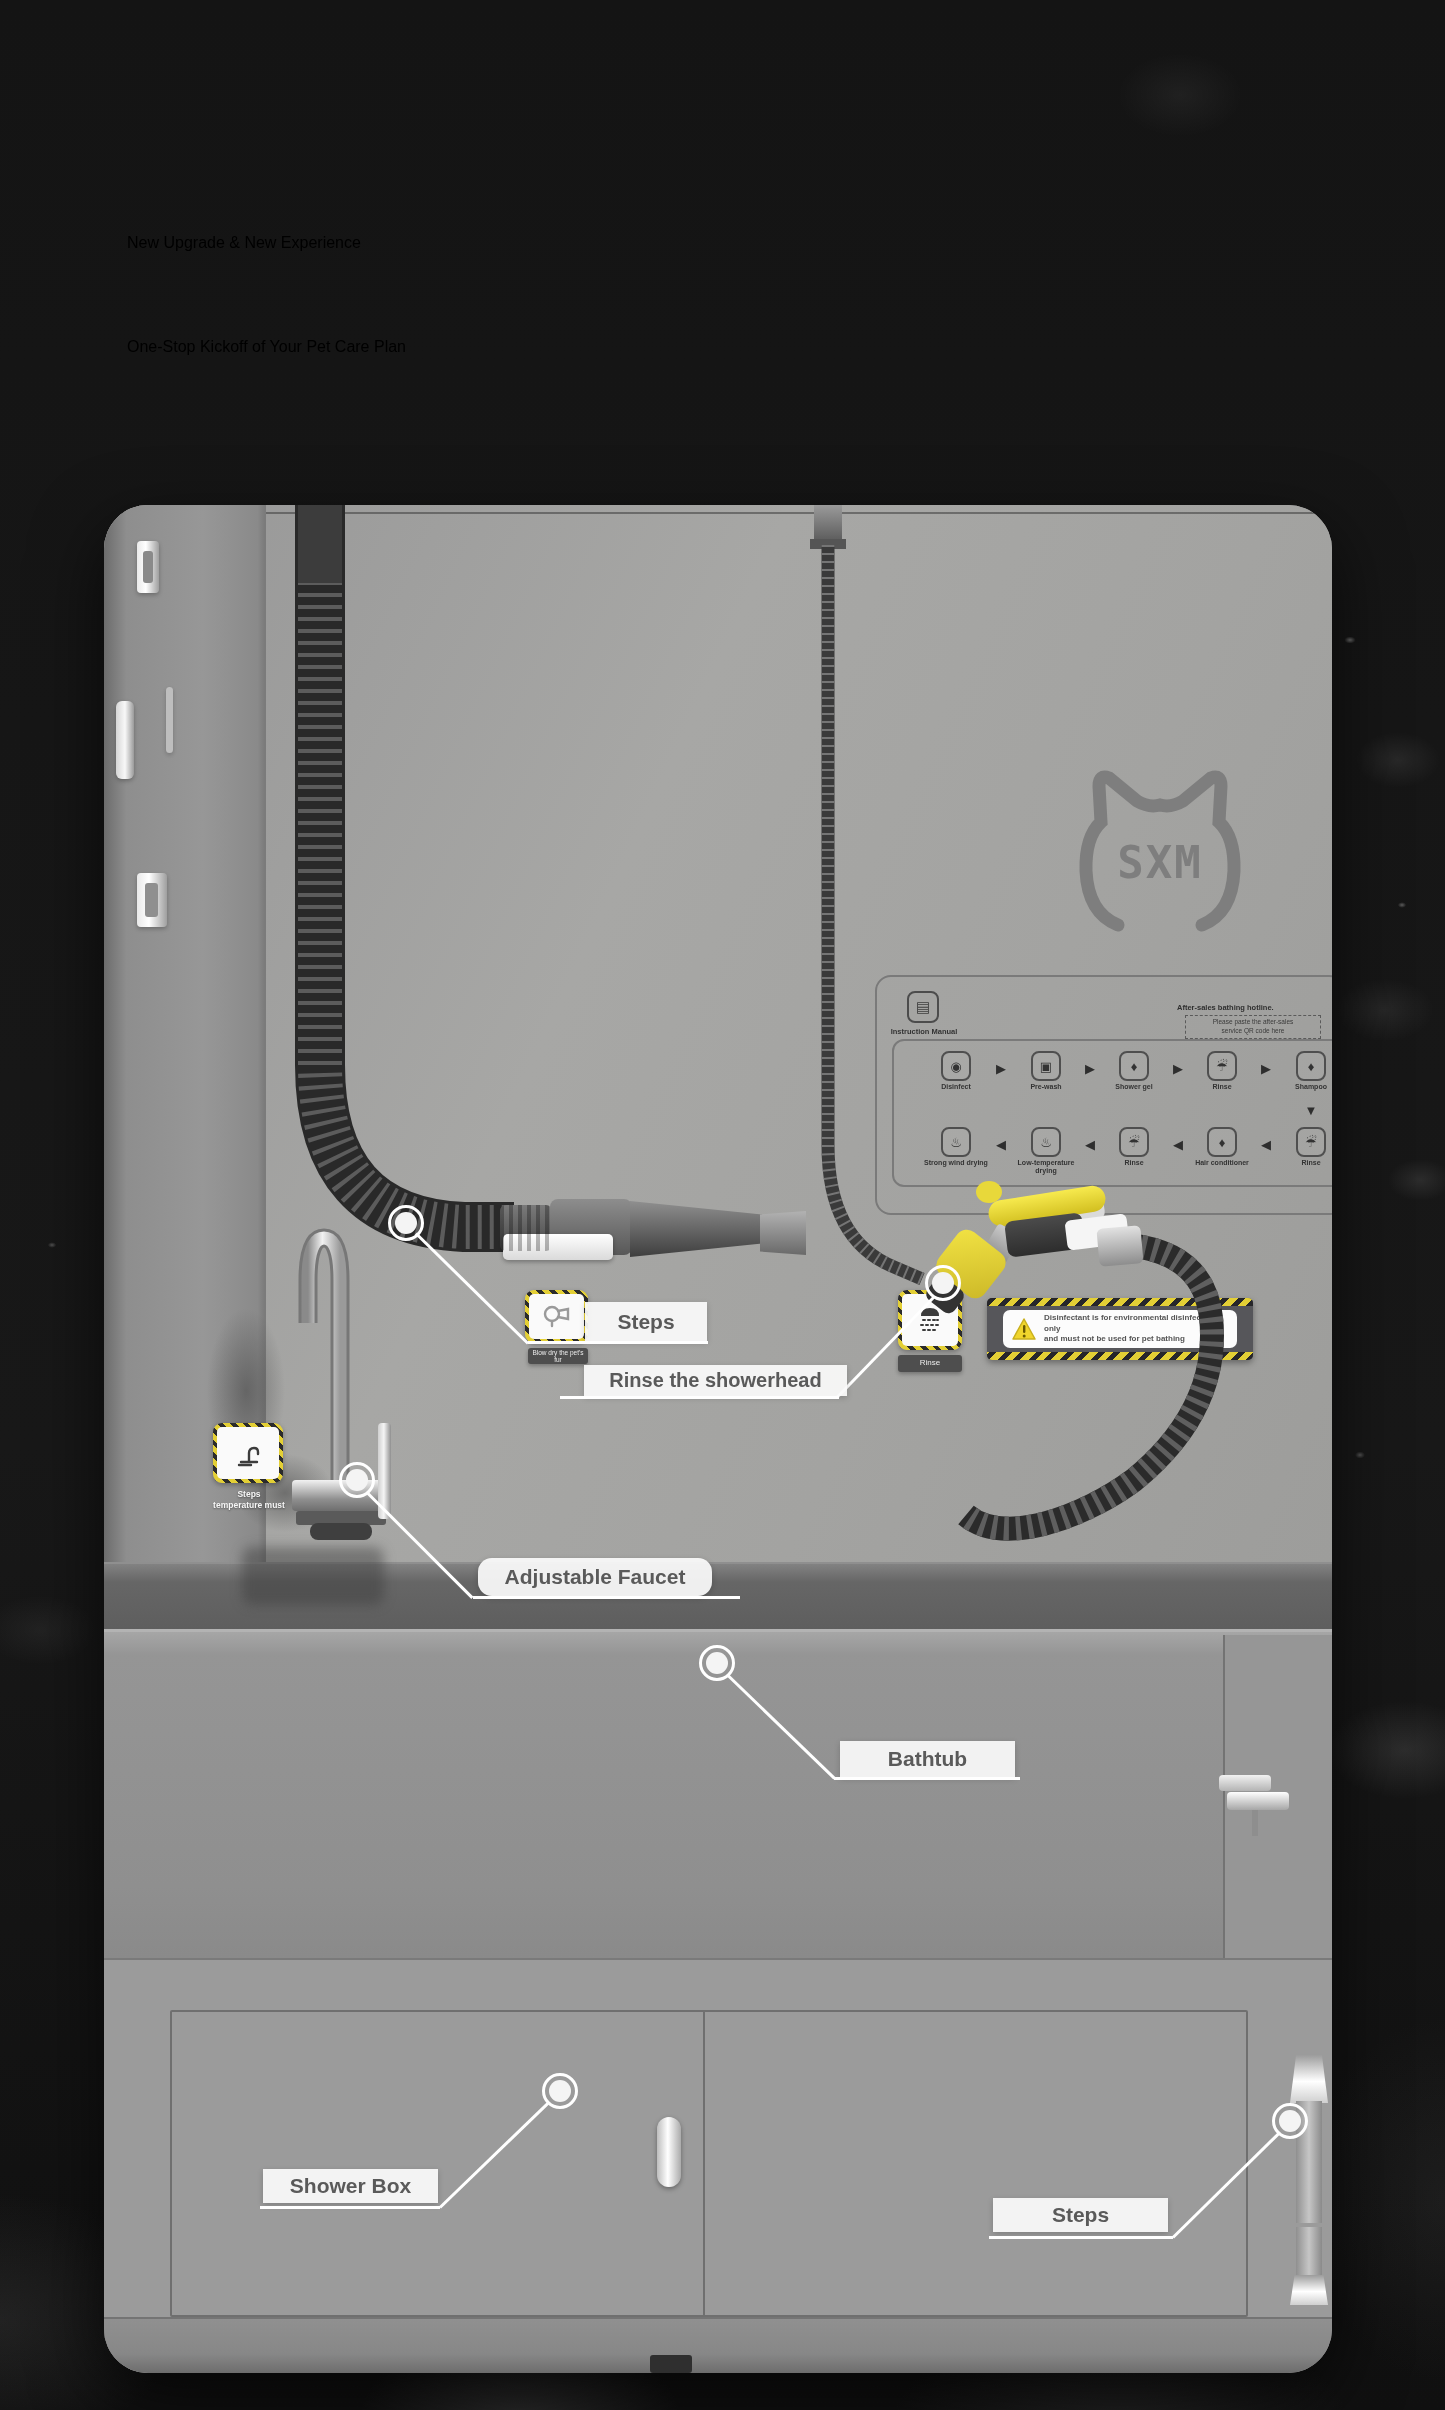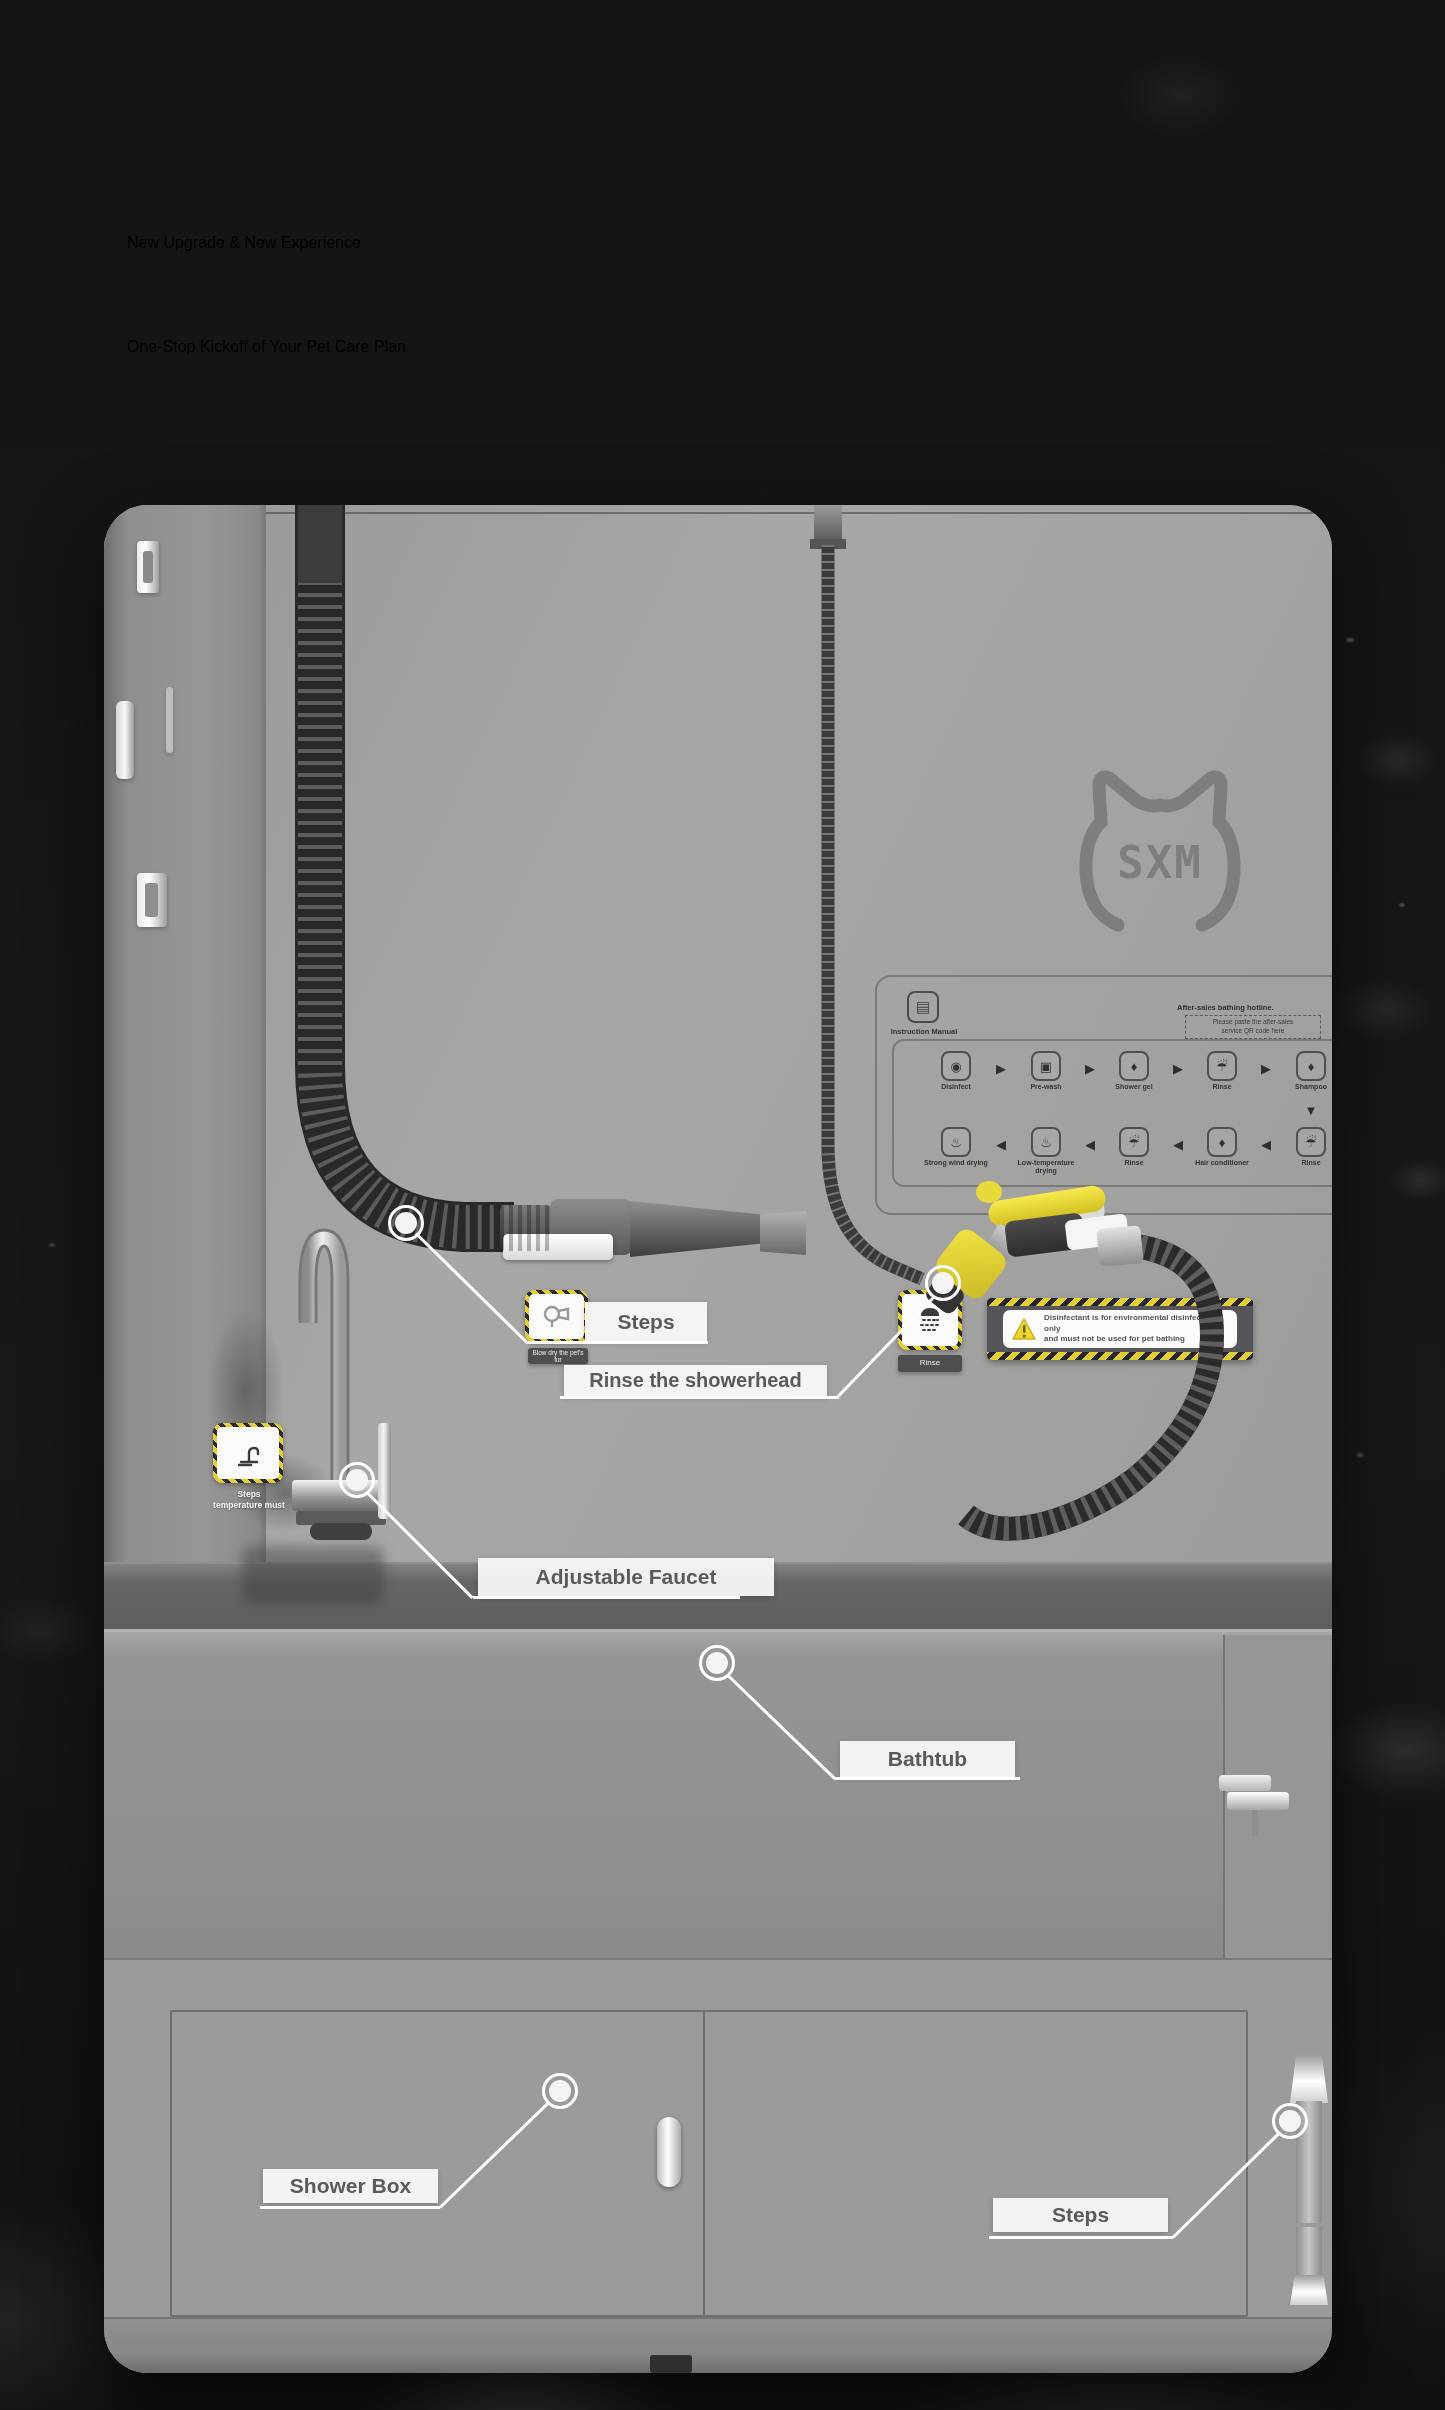--- a/index.html
+++ b/index.html
@@ -427,26 +427,26 @@
     </div>
   </div>
 
   <div class="co-dot" style="left:284px;top:700px;"></div>
   <div class="co-line" style="left:312px;top:727px;width:157px;transform:rotate(44.5deg);"></div>
   <div class="co-label" style="left:481px;top:797px;width:122px;height:39px;font-size:21px;">Steps</div>
   <div class="co-underline" style="left:424px;top:836px;width:180px;"></div>
 
   <div class="co-dot" style="left:821px;top:760px;"></div>
   <div class="co-line" style="left:733px;top:891px;width:140px;transform:rotate(-46deg);"></div>
-  <div class="co-label" style="left:460px;top:860px;width:263px;height:31px;font-size:20px;">Rinse the showerhead</div>
+  <div class="co-label" style="left:480px;top:860px;width:263px;height:31px;font-size:20px;">Rinse the showerhead</div>
   <div class="co-underline" style="left:456px;top:891px;width:279px;"></div>
 
   <div class="co-dot" style="left:235px;top:957px;"></div>
   <div class="co-line" style="left:263px;top:986px;width:149px;transform:rotate(45deg);"></div>
-  <div class="co-label" style="left:374px;top:1053px;width:296px;height:38px;font-size:21px;">Adjustable Faucet</div>
+  <div class="co-label" style="left:374px;top:1053px;width:234px;height:38px;font-size:21px;border-radius:14px;">Adjustable Faucet</div>
   <div class="co-underline" style="left:369px;top:1091px;width:267px;"></div>
 
   <div class="co-dot" style="left:595px;top:1140px;"></div>
   <div class="co-line" style="left:624px;top:1169px;width:148px;transform:rotate(44deg);"></div>
   <div class="co-label" style="left:736px;top:1236px;width:175px;height:36px;font-size:21px;">Bathtub</div>
   <div class="co-underline" style="left:730px;top:1272px;width:186px;"></div>
 
   <div class="co-dot" style="left:438px;top:1568px;"></div>
   <div class="co-line" style="left:336px;top:1701px;width:150px;transform:rotate(-44deg);"></div>
   <div class="co-label" style="left:159px;top:1664px;width:175px;height:34px;font-size:21px;">Shower Box</div>

